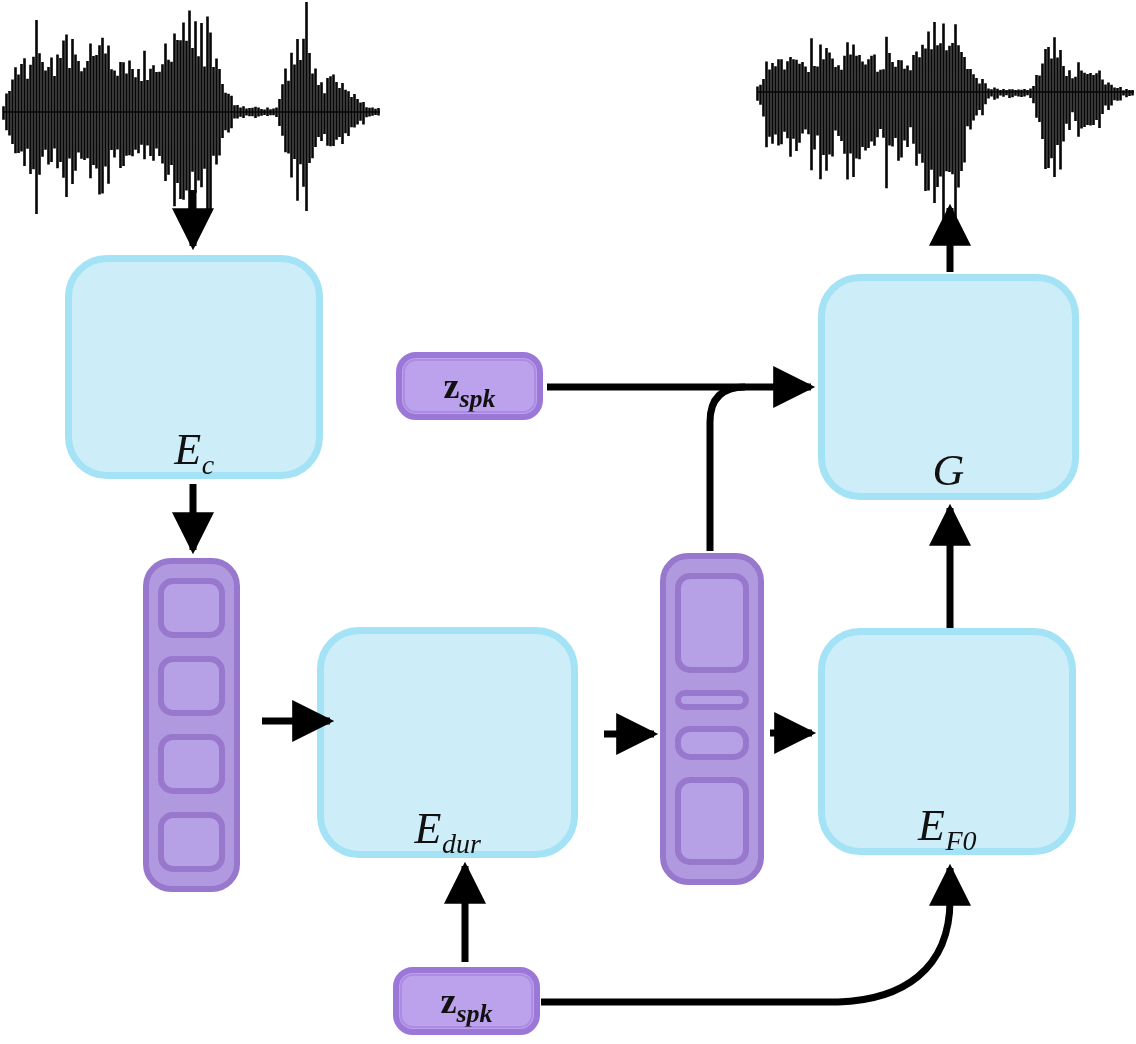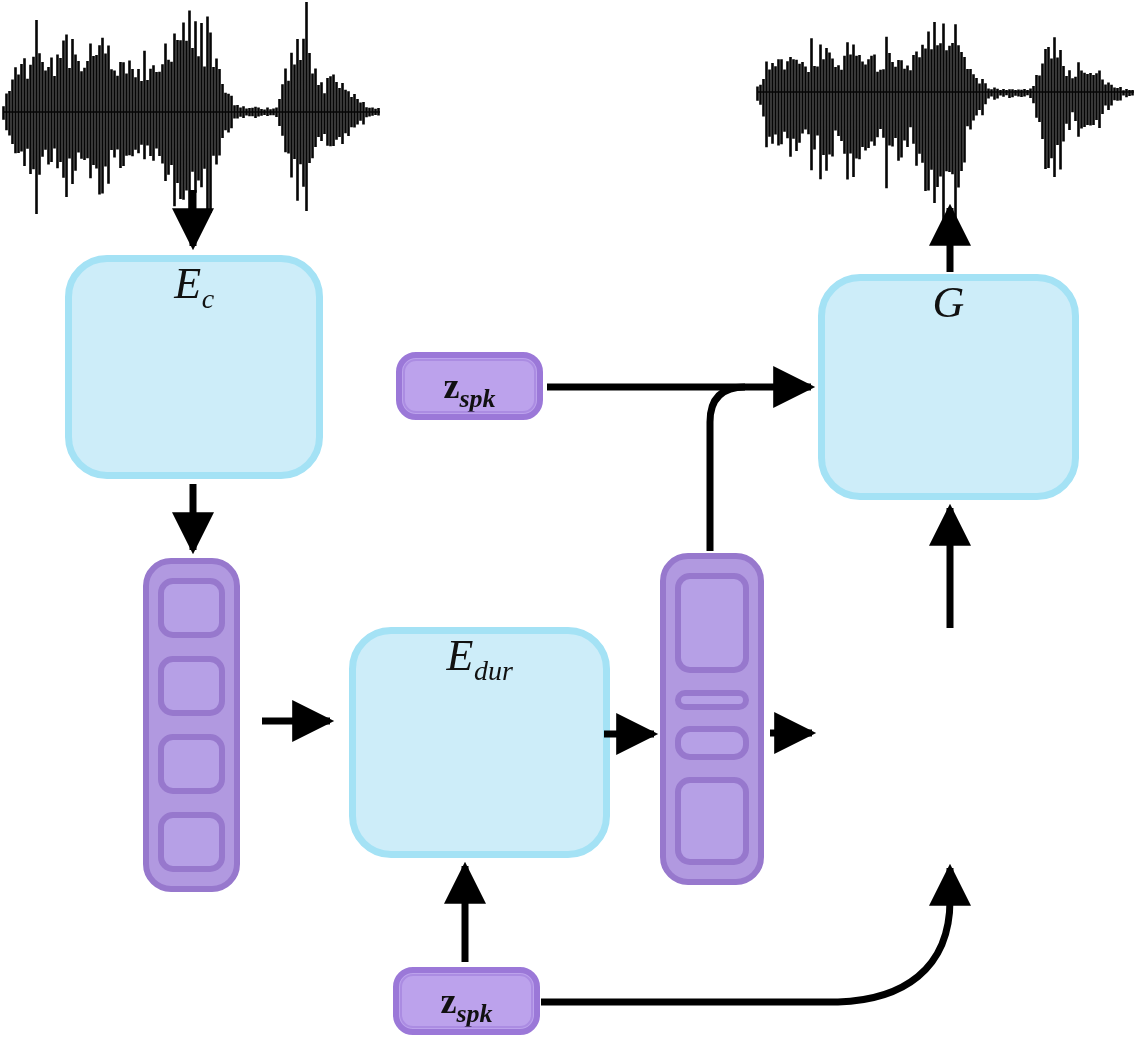--- a/index.html
+++ b/index.html
@@ -13,21 +13,21 @@
   }
   svg.layer { position: absolute; left: 0; top: 0; }
 
   
   .box {
     position: absolute;
     background: var(--box-fill);
     border: 7px solid var(--box-border);
     border-radius: 42px;
     display: flex;
-    align-items: flex-start;
+    align-items: flex-end;
     justify-content: center;
     box-sizing: border-box;
   }
   .math {
     font-family: "Liberation Serif", serif;
     font-style: italic;
     font-size: 44px;
     color: #111;
     line-height: 1;
   }
@@ -107,24 +107,27 @@
     </svg>
   <svg id="wave-right" class="layer" style="left:756px; top:0;" width="380" height="235">
       <path d="M2,92 H378" stroke="#060606" stroke-width="1.6"></path>
       <path d="M1.5,86.6 V100.7 M4.5,84.7 V104.8 M7.5,79.0 V116.4 M10.5,61.6 V147.2 M13.5,69.5 V136.8 M16.5,63.0 V143.7 M19.5,66.3 V134.5 M22.5,59.3 V145.4 M25.5,59.2 V144.2 M28.5,69.6 V131.8 M31.5,61.3 V138.2 M34.5,57.0 V156.7 M37.5,59.2 V138.7 M40.5,59.7 V151.1 M43.5,63.8 V142.7 M46.5,62.0 V133.6 M49.5,66.6 V129.4 M52.5,72.1 V134.3 M55.5,38.2 V170.2 M58.5,66.1 V149.4 M61.5,66.4 V135.6 M64.5,44.4 V179.2 M67.5,59.3 V154.9 M70.5,48.1 V170.7 M73.5,52.5 V154.5 M76.5,58.5 V156.6 M79.5,67.0 V130.5 M82.5,65.3 V136.1 M85.5,69.7 V140.9 M88.5,55.7 V153.7 M91.5,42.3 V179.5 M94.5,54.6 V153.6 M97.5,44.4 V177.1 M100.5,55.8 V158.4 M103.5,55.0 V159.3 M106.5,61.5 V146.9 M109.5,64.6 V150.6 M112.5,59.2 V148.1 M115.5,55.7 V141.5 M118.5,54.4 V145.7 M121.5,71.8 V137.3 M124.5,69.7 V129.0 M127.5,69.3 V137.8 M130.5,36.8 V188.2 M133.5,52.9 V145.6 M136.5,61.9 V146.6 M139.5,66.8 V137.9 M142.5,60.0 V160.7 M145.5,60.3 V157.5 M148.5,68.7 V140.4 M151.5,65.4 V146.9 M154.5,70.2 V127.3 M157.5,55.1 V143.8 M160.5,51.4 V165.8 M163.5,57.2 V153.7 M166.5,44.8 V162.8 M169.5,48.6 V190.9 M172.5,31.4 V190.5 M175.5,49.3 V169.8 M178.5,22.0 V203.0 M181.5,45.3 V187.1 M184.5,43.3 V176.4 M187.5,23.6 V225.8 M190.5,50.3 V171.2 M193.5,45.8 V172.0 M196.5,42.9 V174.3 M199.5,24.3 V227.1 M202.5,45.3 V187.4 M205.5,52.1 V170.9 M208.5,57.1 V162.5 M211.5,68.9 V126.3 M214.5,68.9 V129.4 M217.5,74.3 V120.6 M220.5,78.0 V115.4 M223.5,83.4 V109.9 M226.5,78.9 V115.2 M229.5,83.3 V104.2 M232.5,88.4 V98.5 M235.5,89.3 V96.6 M238.5,87.4 V99.8 M241.5,88.7 V98.4 M244.5,90.1 V95.4 M247.5,89.1 V96.8 M250.5,89.9 V95.3 M253.5,89.2 V98.0 M256.5,89.2 V97.3 M259.5,90.0 V95.7 M262.5,89.6 V96.5 M265.5,89.7 V97.1 M268.5,89.1 V96.4 M271.5,89.9 V95.2 M274.5,88.5 V97.9 M277.5,86.0 V103.2 M280.5,74.9 V117.8 M283.5,75.4 V121.9 M286.5,63.6 V139.0 M289.5,48.9 V168.9 M292.5,47.0 V168.1 M295.5,58.4 V158.2 M298.5,37.2 V177.1 M301.5,57.6 V145.1 M304.5,50.1 V169.6 M307.5,66.0 V141.5 M310.5,75.9 V123.8 M313.5,70.2 V130.1 M316.5,78.3 V112.2 M319.5,76.8 V121.0 M322.5,62.3 V136.7 M325.5,70.4 V128.6 M328.5,72.8 V127.0 M331.5,74.0 V125.0 M334.5,73.0 V125.4 M337.5,75.1 V124.9 M340.5,73.3 V119.9 M343.5,70.4 V128.0 M346.5,79.5 V114.0 M349.5,84.6 V105.6 M352.5,82.6 V110.0 M355.5,84.8 V105.4 M358.5,87.6 V100.2 M361.5,87.9 V100.7 M364.5,87.1 V100.5 M367.5,90.2 V95.6 M370.5,88.9 V97.3 M373.5,90.0 V95.9 M376.5,90.0 V95.5 " stroke="#060606" stroke-width="2.6" fill="none"></path>
     </svg>
 
   <div class="box" id="box-ec" style="left:65px; top:255px; width:258px; height:224px;">
     <span class="math"><span>E</span><sub>c</sub></span>
   </div>
 
-  <div class="box" id="box-edur" style="left:349px; top:627px; width:261px; height:231px;">
+  <div class="box" id="box-edur" style="left:317px; top:627px; width:261px; height:231px;">
     <span class="math"><span>E</span><sub>dur</sub></span>
   </div>
 
+  <div class="box" id="box-ef0" style="left:818px; top:628px; width:258px; height:227px;">
+    <span class="math"><span>E</span><sub>F0</sub></span>
+  </div>
 
   <div class="box" id="box-g" style="left:818px; top:274px; width:261px; height:226px;">
     <span class="math"><span>G</span><sub></sub></span>
   </div>
 
   <div class="stack" id="stack-left" style="left:143px; top:558px; width:97px; height:334px;">
       <div class="token" style="height: 60px;"></div>
       <div class="token" style="height: 60px;"></div>
       <div class="token" style="height: 60px;"></div>
       <div class="token" style="height: 60px;"></div>

